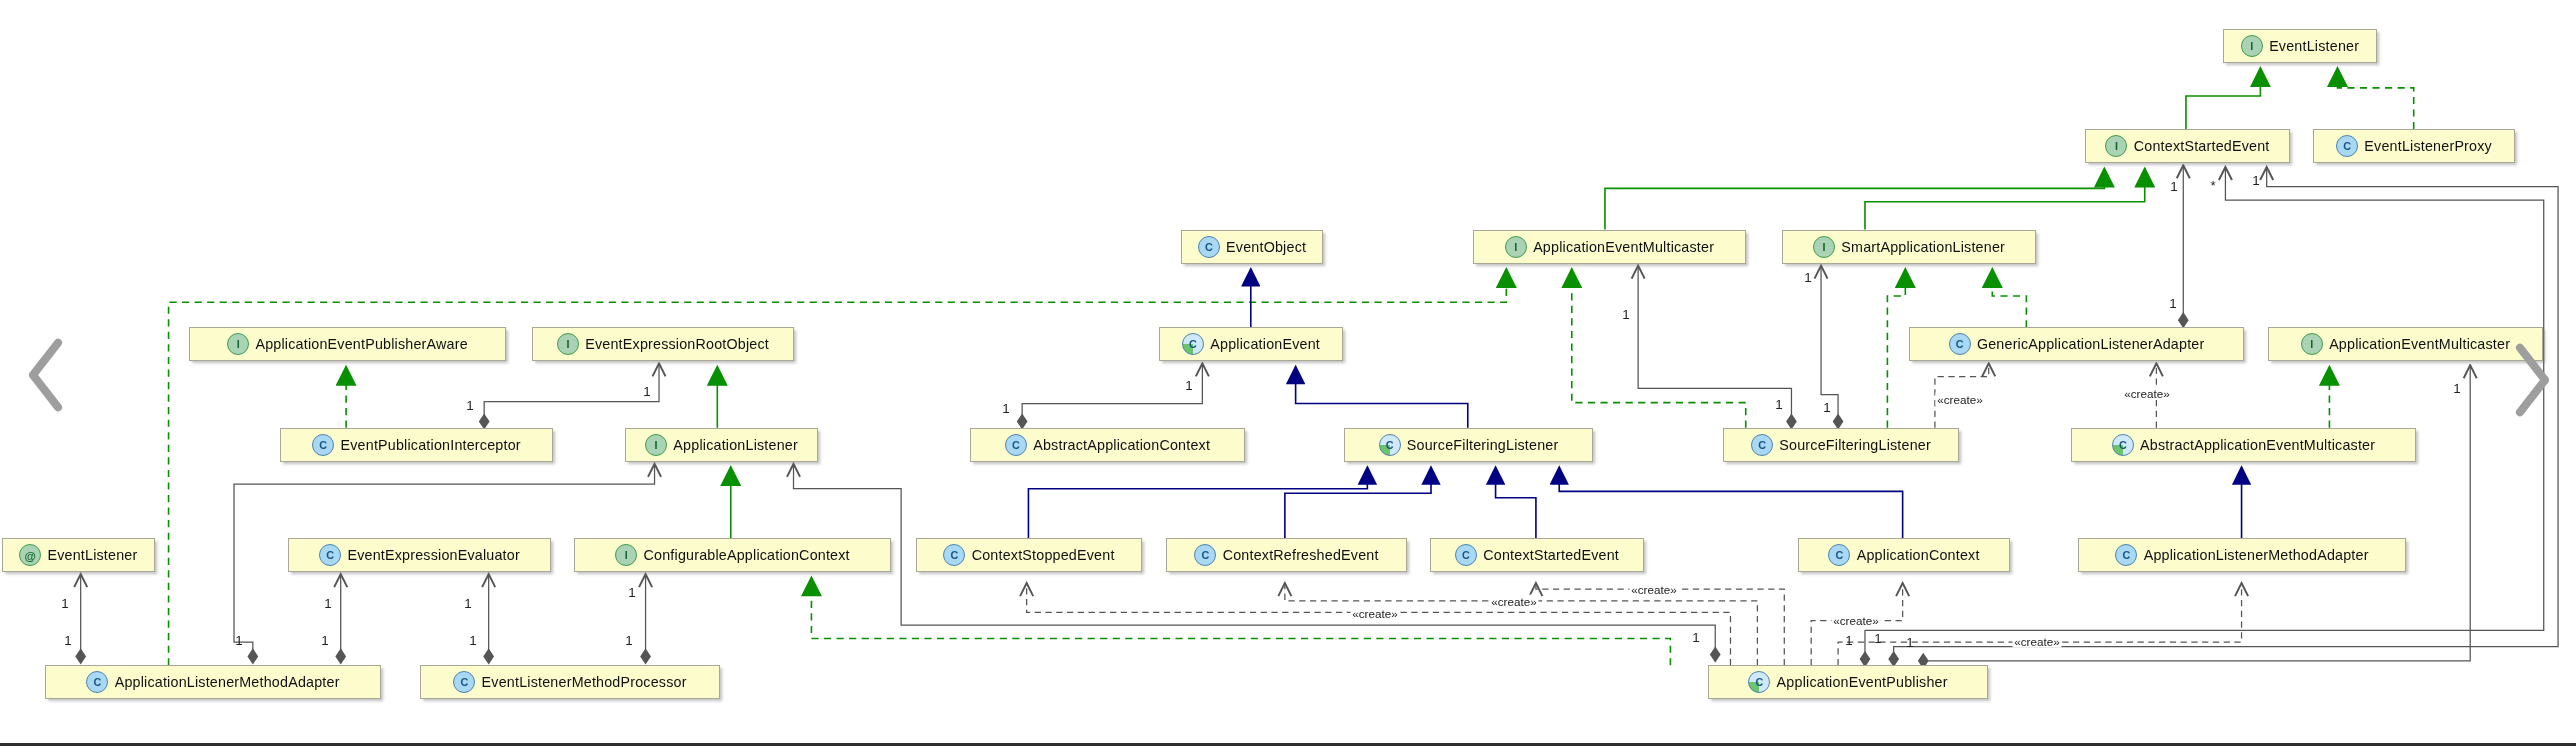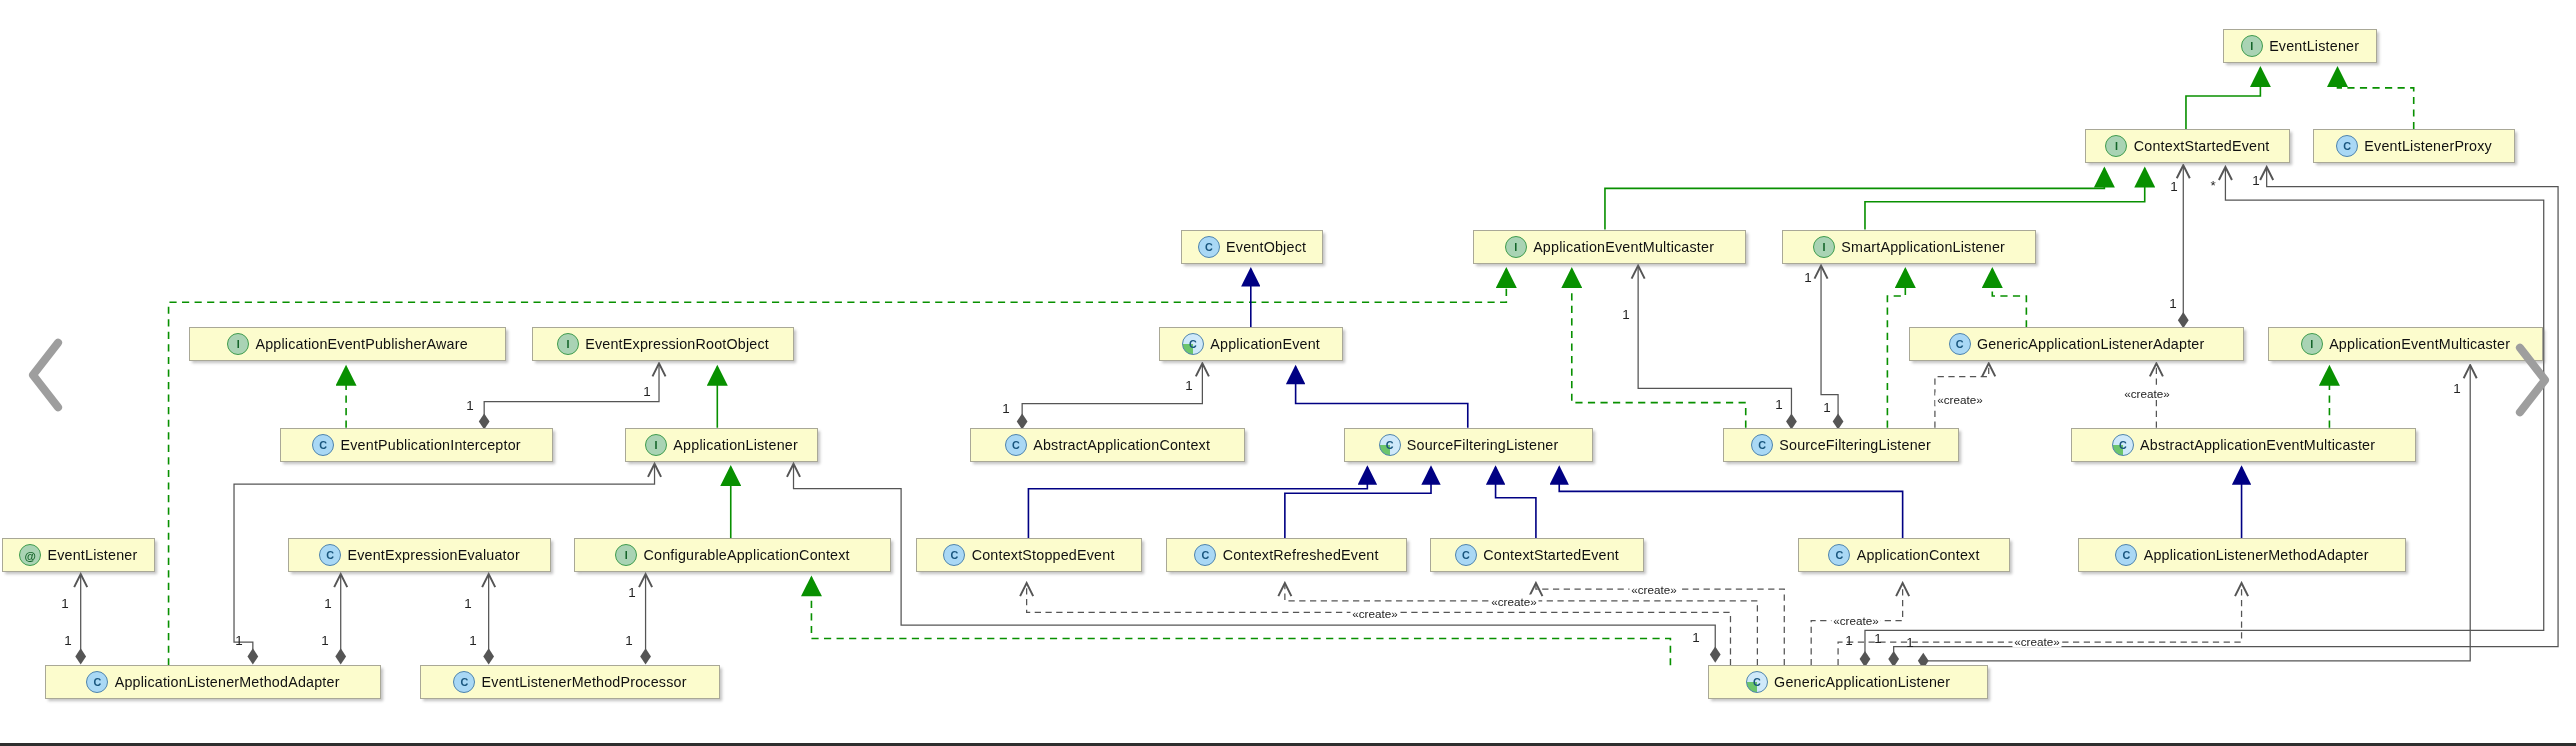--- a/index.html
+++ b/index.html
@@ -216,21 +216,21 @@
   <div class="nd" style="left:45px;top:665px;width:334px">
       <span class="ic c">C</span>
       <span class="lb">ApplicationListenerMethodAdapter</span>
     </div>
   <div class="nd" style="left:420px;top:665px;width:298px">
       <span class="ic c">C</span>
       <span class="lb">EventListenerMethodProcessor</span>
     </div>
   <div class="nd" style="left:1708px;top:665px;width:278px">
       <span class="ic a">C</span>
-      <span class="lb">GenericApplicationListener</span>
+      <span class="lb">ApplicationEventPublisher</span>
     </div>
 
   <span class="ml" style="left:2174px;top:186px">1</span>
   <span class="ml" style="left:2213px;top:185px">*</span>
   <span class="ml" style="left:2256px;top:180px">1</span>
   <span class="ml" style="left:2173px;top:303px">1</span>
   <span class="ml" style="left:1626px;top:314px">1</span>
   <span class="ml" style="left:1808px;top:277px">1</span>
   <span class="ml" style="left:1779px;top:404px">1</span>
   <span class="ml" style="left:1827px;top:407px">1</span>

